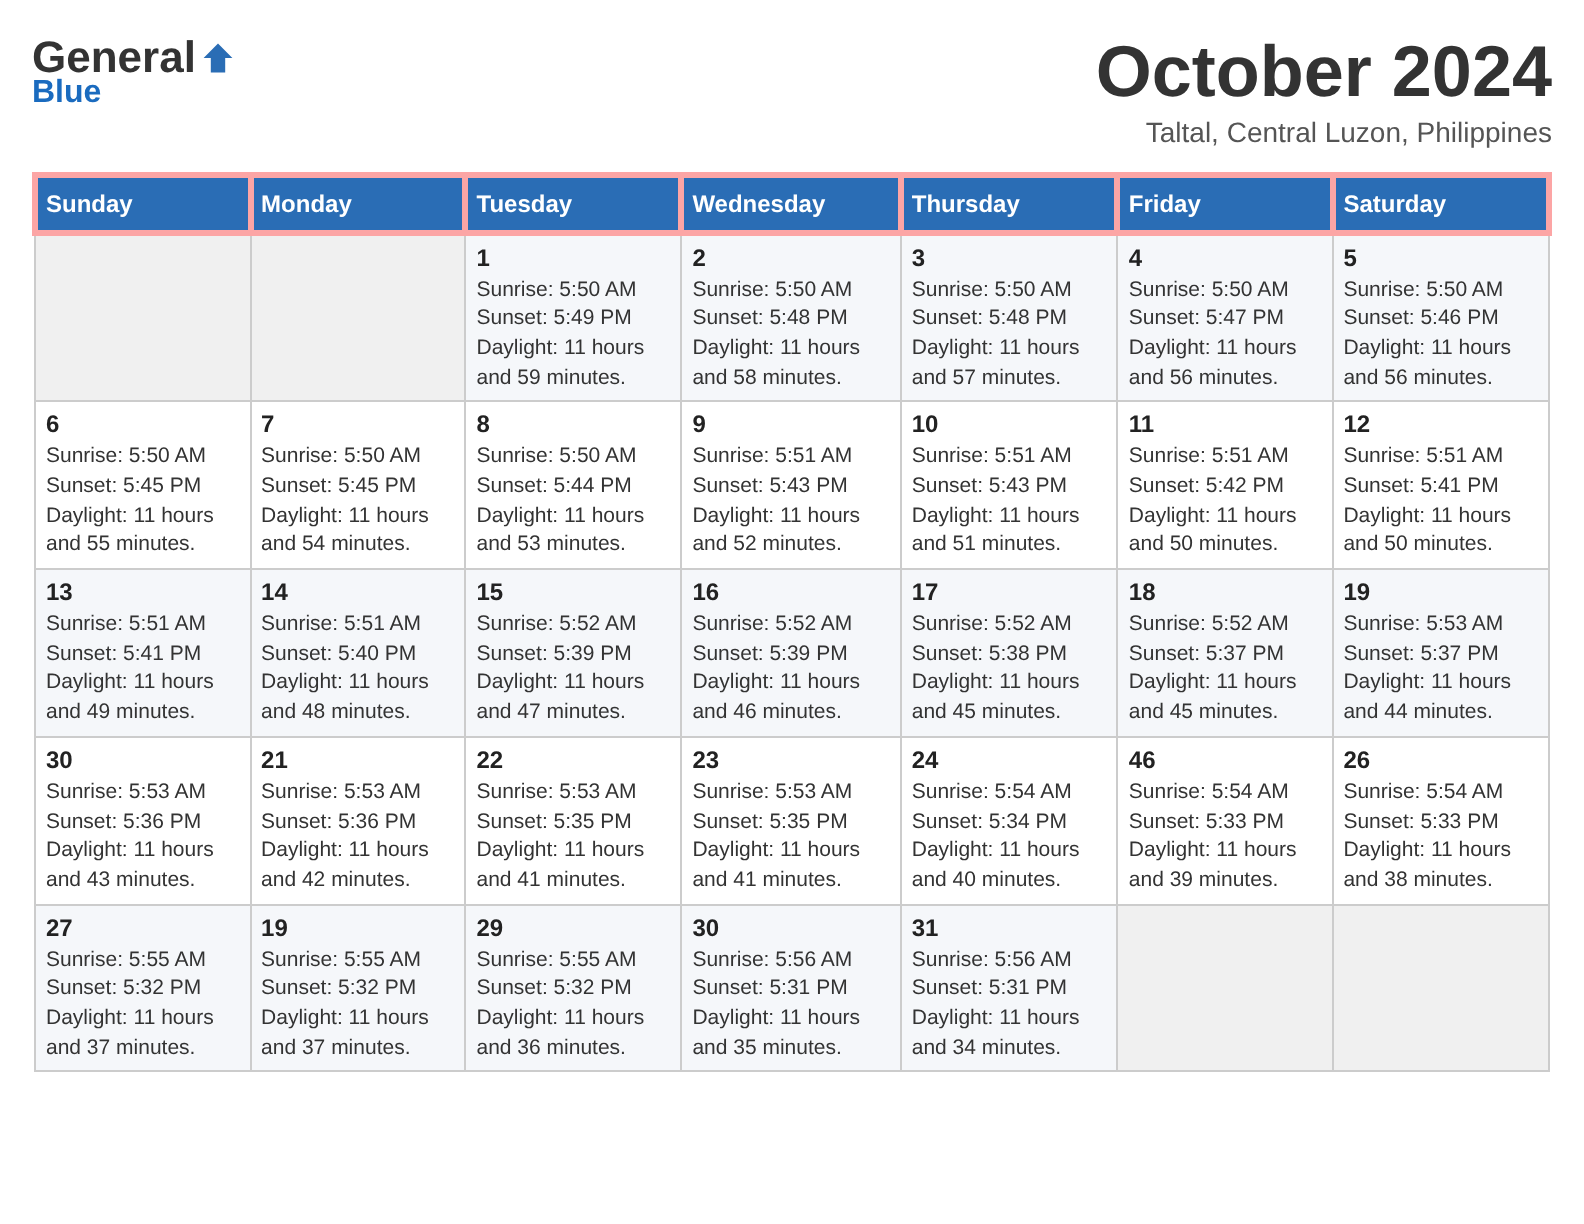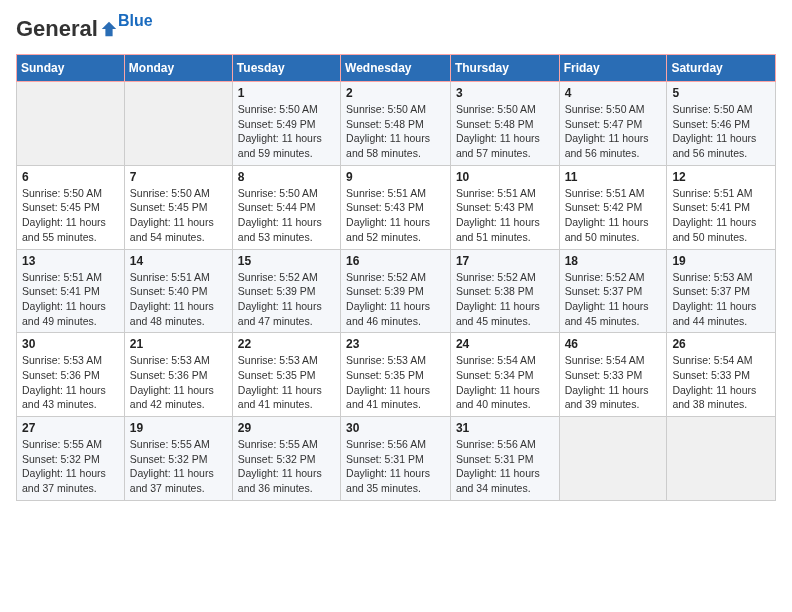--- a/index.html
+++ b/index.html
@@ -11,21 +11,21 @@
       padding: 16px;
     }
     .header {
       display: flex;
       align-items: flex-start;
       justify-content: space-between;
       margin-bottom: 12px;
     }
     .logo {
       display: flex;
-      flex-direction: row;
+      flex-direction: column;
       align-items: flex-start;
     }
     .logo-text {
       display: flex;
       align-items: center;
       font-size: 22px;
       font-weight: bold;
       color: #333;
     }
     .logo-general { color: #333; font-weight: bold; }
@@ -55,21 +55,21 @@
       border-collapse: collapse;
       font-size: 11px;
     }
     .calendar thead th {
       background-color: #2a6db5;
       color: #fff;
       padding: 6px 4px;
       text-align: left;
       font-size: 12px;
       font-weight: bold;
-      border: 1px solid #fca5a5;
+      border: 3px solid #fca5a5;
     }
     .calendar tbody td {
       vertical-align: top;
       border: 1px solid #ccc;
       padding: 4px 5px;
       width: 113px;
       min-height: 80px;
       background: #fff;
     }
     .calendar tbody tr:nth-child(odd) td {
@@ -100,20 +100,24 @@
 <div class="header">
   <div class="logo">
     <div class="logo-text">
       <span class="logo-general">General</span>
       <svg class="logo-icon" viewBox="0 0 20 20">
         <polygon points="10,2 18,10 14,10 14,18 6,18 6,10 2,10" fill="#2a6db5"></polygon>
       </svg>
     </div>
     <span class="logo-blue" style="font-size:16px;font-weight:bold;margin-top:-4px;">Blue</span>
   </div>
+  <div class="title-block">
+    <div class="month-title">October 2024</div>
+    <div class="location">Taltal, Central Luzon, Philippines</div>
+  </div>
 </div>
 
 <table class="calendar">
   <thead>
     <tr>
     <th>Sunday</th>
         <th>Monday</th>
         <th>Tuesday</th>
         <th>Wednesday</th>
         <th>Thursday</th>

